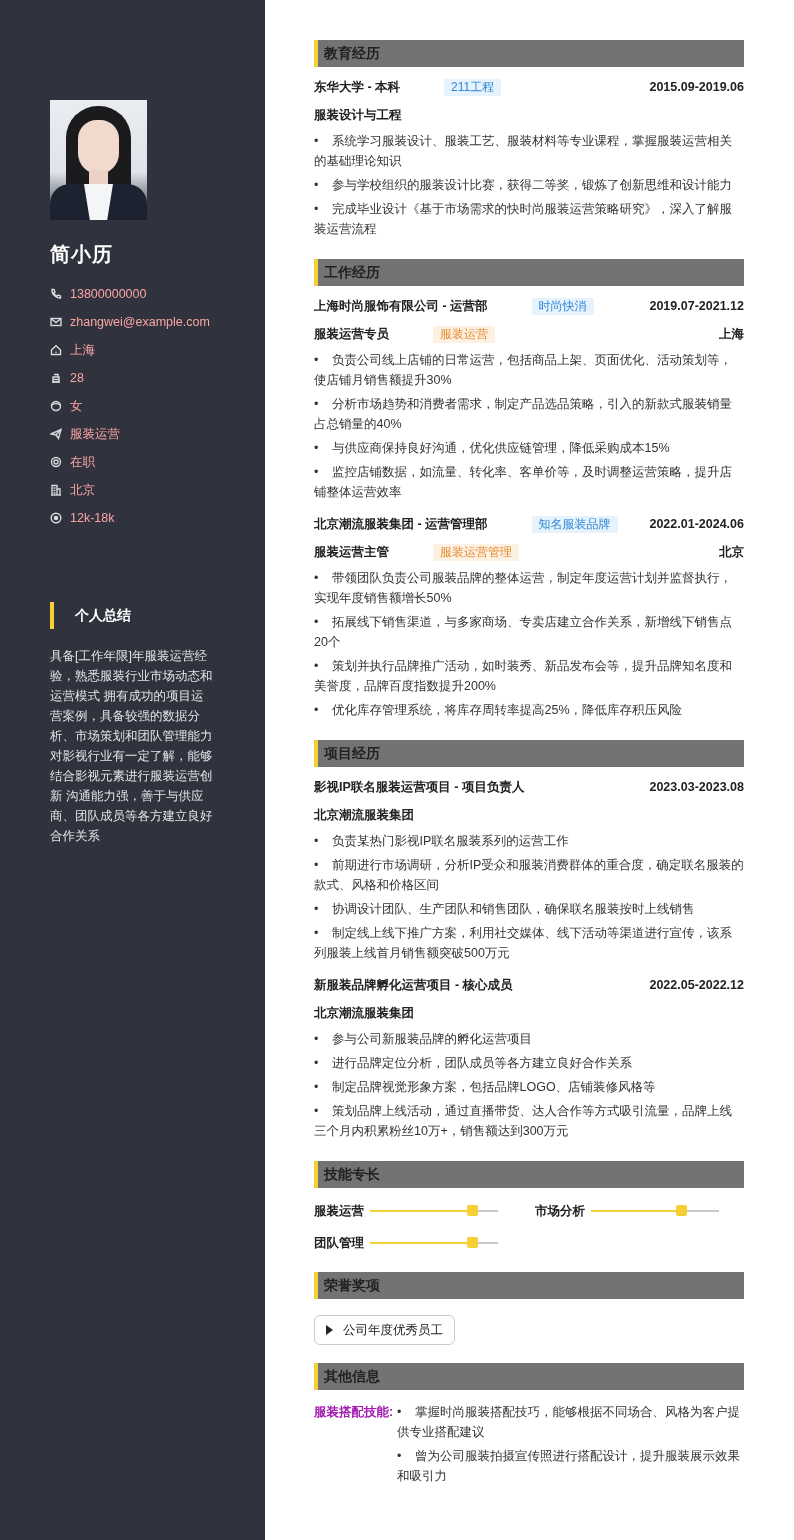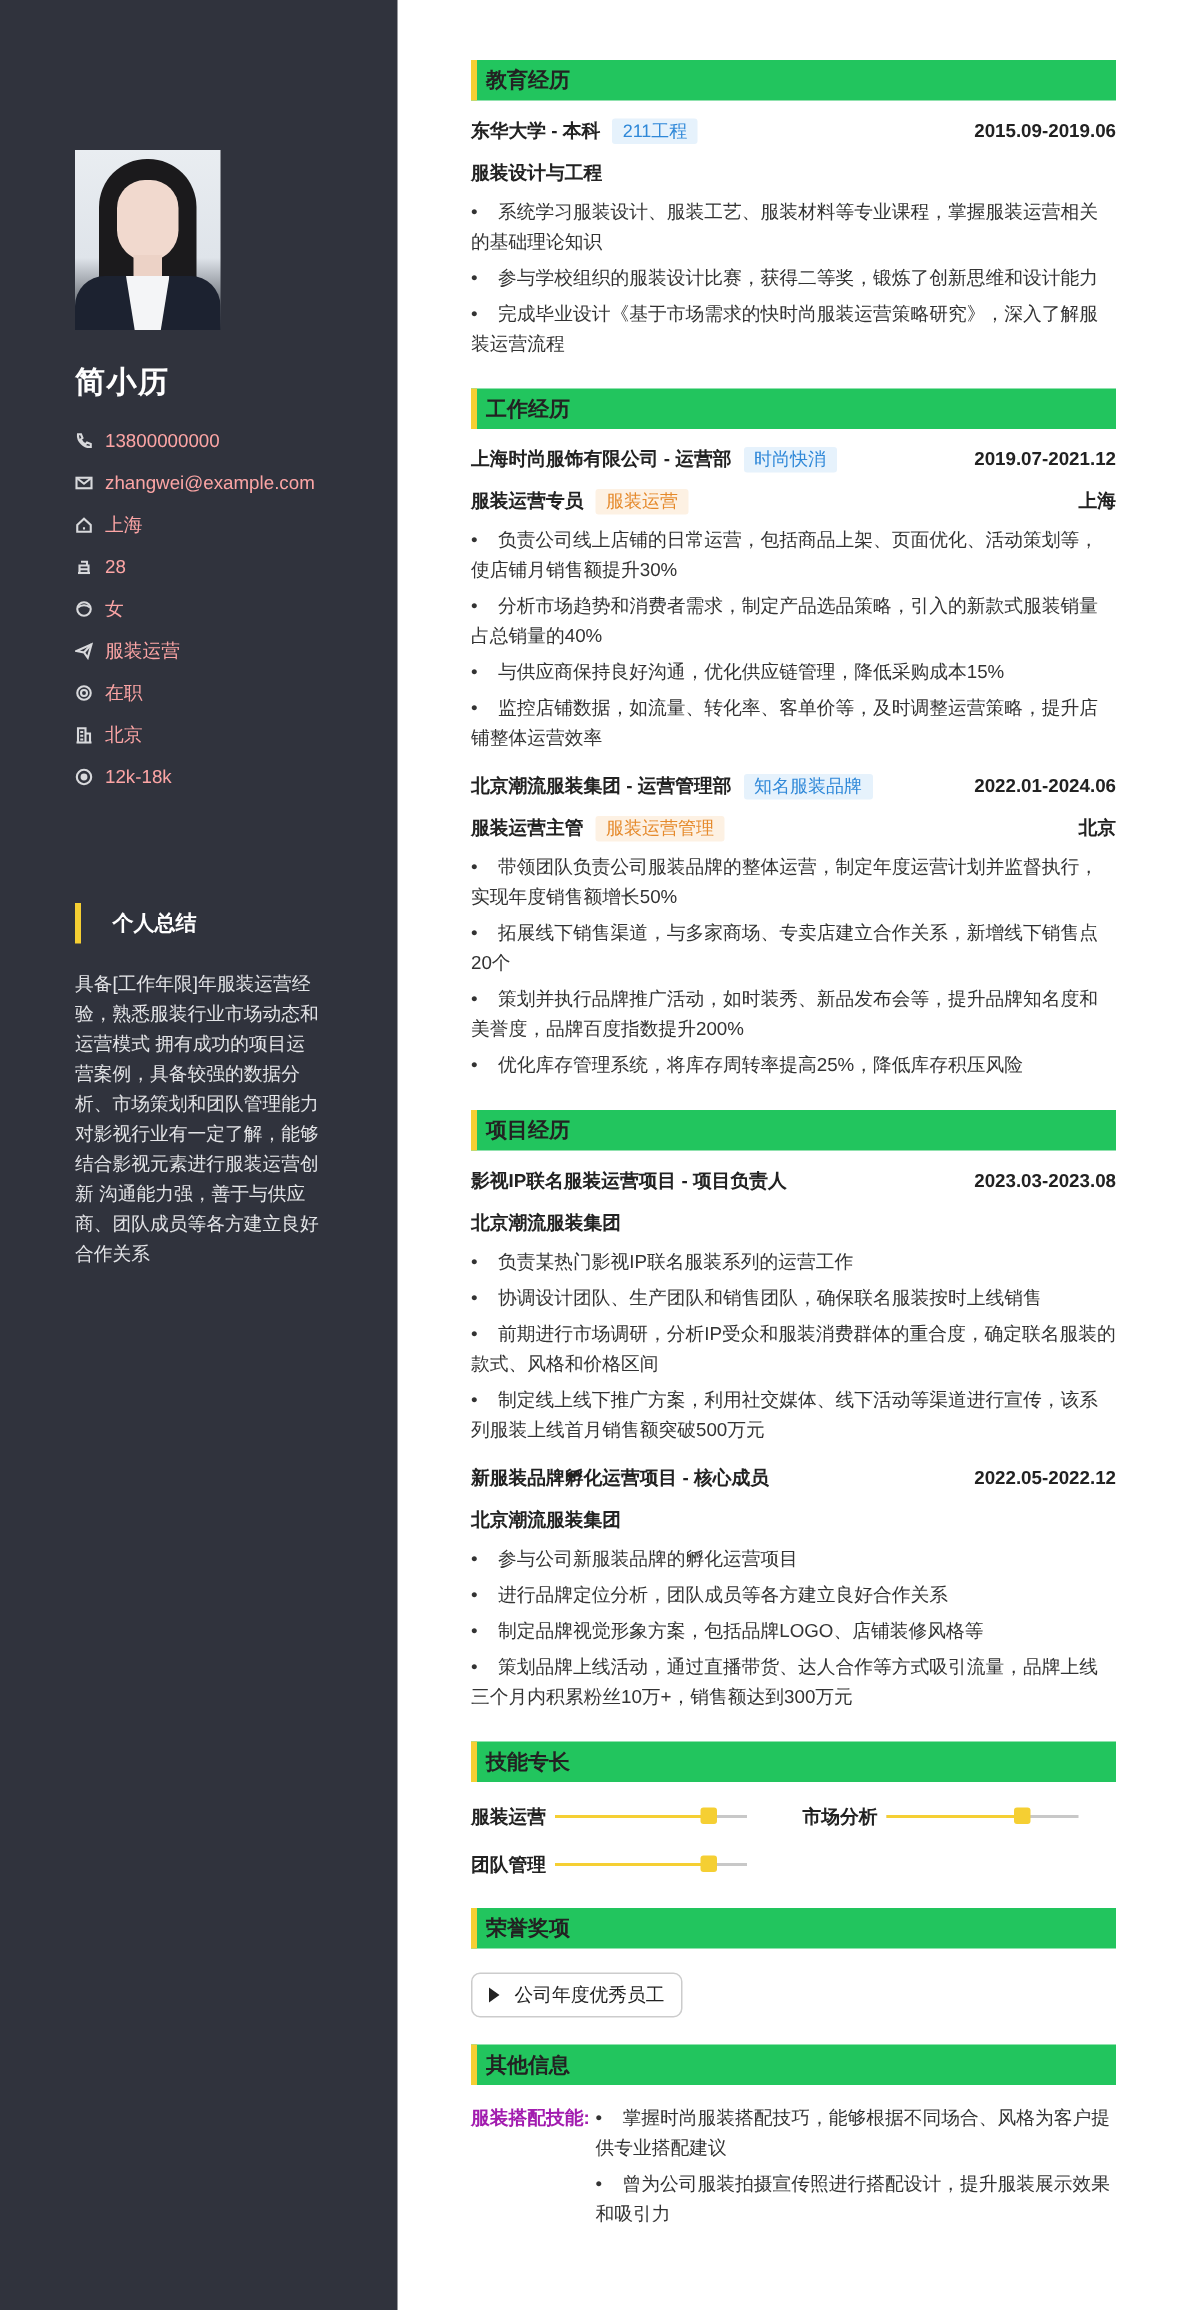--- a/index.html
+++ b/index.html
@@ -17,23 +17,23 @@
   .name { position: absolute; left: 50px; top: 241px; font-size: 20px; font-weight: bold; color: #ffffff; letter-spacing: 1px; }
   .contacts { position: absolute; left: 50px; top: 280px; }
   .contact { display: flex; align-items: center; height: 28px; font-size: 12.5px; color: #fca5a5; }
   .contact .ic { width: 12px; height: 12px; margin-right: 8px; display: inline-flex; align-items: center; justify-content: center; }
   .contact svg { width: 12px; height: 12px; stroke: #d8d9dc; fill: none; stroke-width: 1.4; }
 
   .summary-title { position: absolute; left: 50px; top: 602px; height: 27px; border-left: 4px solid #f5cf33; padding-left: 21px; font-size: 14px; font-weight: bold; color: #fff; line-height: 27px; }
   .summary-text { position: absolute; left: 50px; top: 646px; width: 165px; font-size: 12.5px; line-height: 20px; color: #e3e4e7; word-break: break-all; }
 
   .main { position: absolute; left: 314px; top: 40px; width: 430px; }
-  .sec-title { height: 27px; background: #22c55e; border-left: 4px solid #f5cf33; padding-left: 6px; font-size: 14px; font-weight: bold; line-height: 27px; color: #222; }
+  .sec-title { height: 27px; background: #737373; border-left: 4px solid #f5cf33; padding-left: 6px; font-size: 14px; font-weight: bold; line-height: 27px; color: #222; }
   .row { display: flex; justify-content: space-between; align-items: center; height: 28px; font-size: 12.5px; font-weight: bold; color: #222; }
-  .row .l { display: flex; align-items: center; }
+  .row .l { display: flex; align-items: center; gap: 36px; }
   .tag { display: inline-block; margin-left: 8px; padding: 0 7px; height: 17px; line-height: 17px; font-size: 12px; font-weight: normal; border-radius: 2px; }
   .tag.blue { background: #e6f2fc; color: #2f88d8; }
   .tag.orange { background: #fdf1e3; color: #e58a2c; }
   .bullets { list-style: none; }
   .bullets li { font-size: 12.5px; line-height: 20px; color: #333; padding: 2px 0; }
   .bullets li .dot { display: inline-block; width: 18px; }
   .block { margin-top: 6px; }
   .gap-sec { height: 18px; }
 
   .skills { display: grid; grid-template-columns: 221px 209px; row-gap: 10px; padding-top: 12px; }
@@ -234,22 +234,22 @@
     <div class="block">
       <div class="row">
         <span>影视IP联名服装运营项目 - 项目负责人</span>
         <span>2023.03-2023.08</span>
       </div>
       <div class="row">
         <span>北京潮流服装集团</span>
       </div>
       <ul class="bullets">
         <li><span class="dot">•</span><span>负责某热门影视IP联名服装系列的运营工作</span></li>
+        <li><span class="dot">•</span><span>前期进行市场调研，分析IP受众和服装消费群体的重合度，确定联名服装的款式、风格和价格区间</span></li>
         <li><span class="dot">•</span><span>协调设计团队、生产团队和销售团队，确保联名服装按时上线销售</span></li>
-        <li><span class="dot">•</span><span>前期进行市场调研，分析IP受众和服装消费群体的重合度，确定联名服装的款式、风格和价格区间</span></li>
         <li><span class="dot">•</span><span>制定线上线下推广方案，利用社交媒体、线下活动等渠道进行宣传，该系列服装上线首月销售额突破500万元</span></li>
       </ul>
     </div>
     <div class="block">
       <div class="row">
         <span>新服装品牌孵化运营项目 - 核心成员</span>
         <span>2022.05-2022.12</span>
       </div>
       <div class="row">
         <span>北京潮流服装集团</span>

